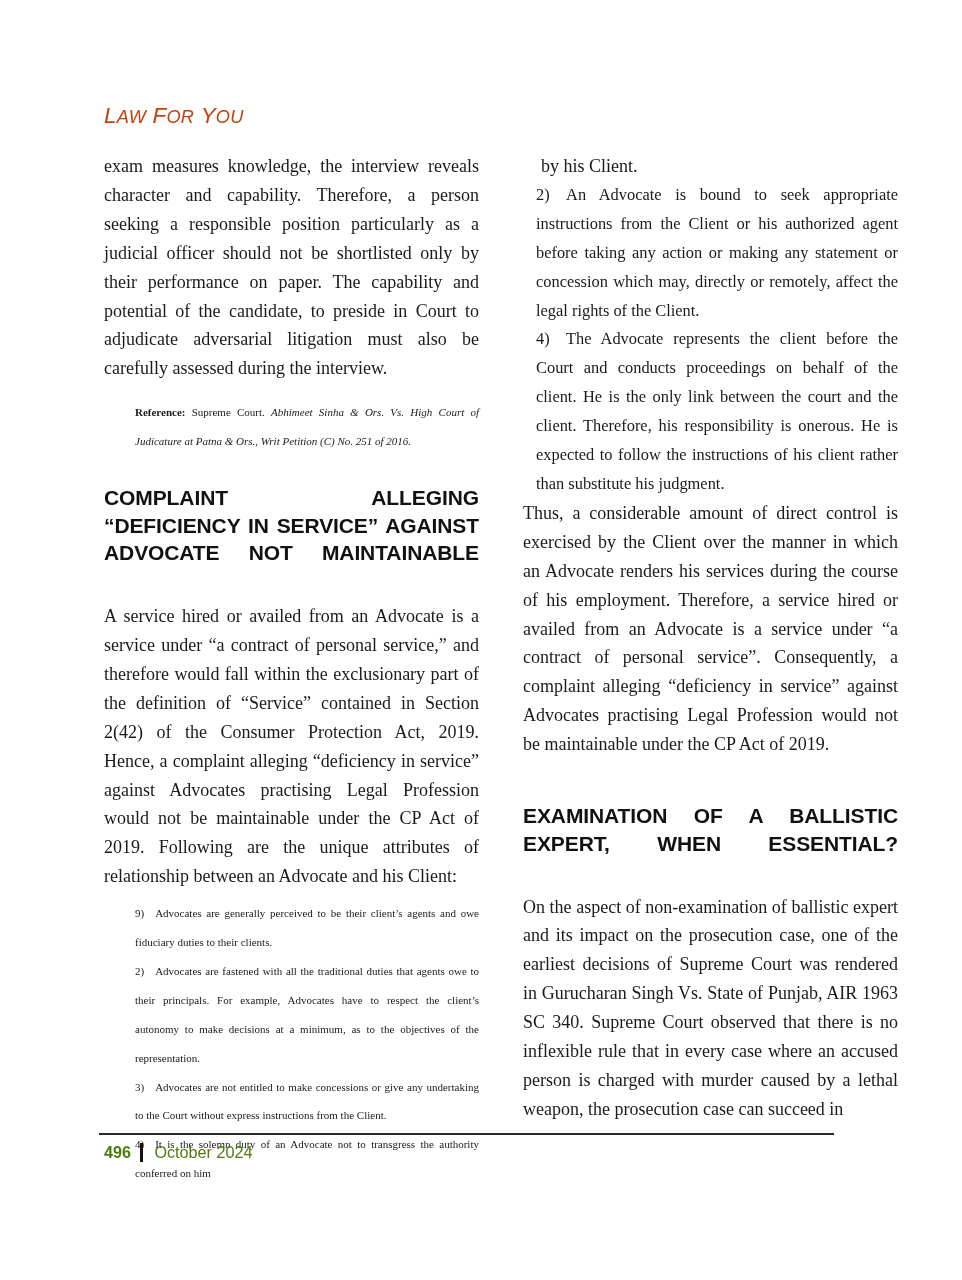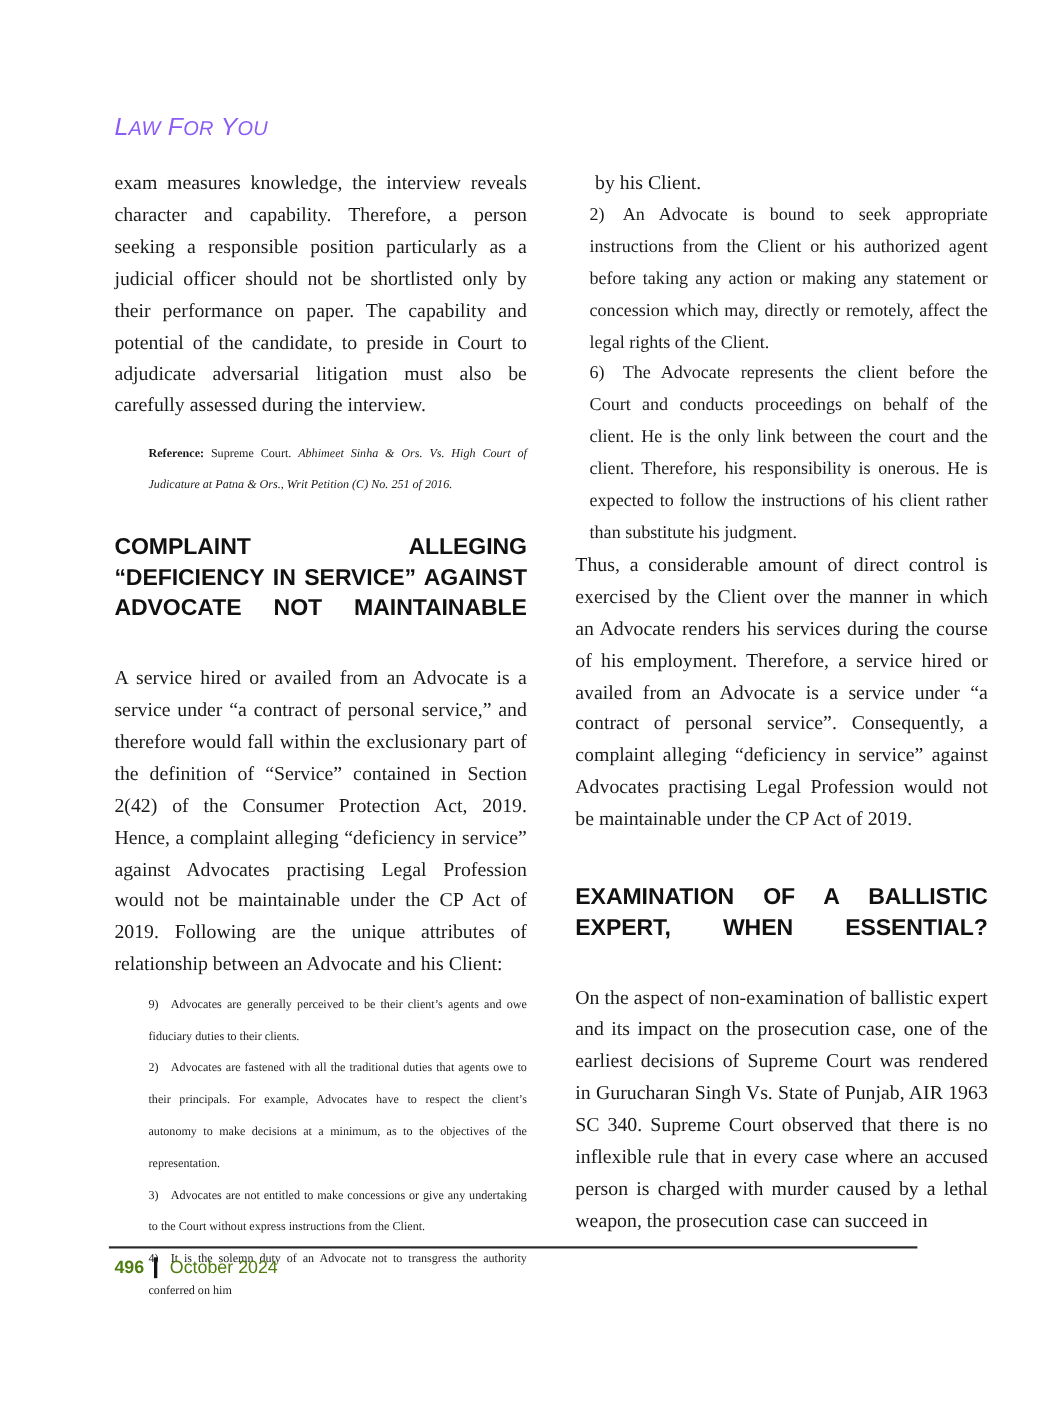--- a/index.html
+++ b/index.html
@@ -28,21 +28,21 @@
   .running-head {
     position: absolute;
     left: 104px;
     top: 103px;
     width: 500px;
     font-family: "Liberation Sans", sans-serif;
     font-style: italic;
     font-weight: 400;
     font-size: 22.5px;
     letter-spacing: 0.2px;
-    color: #8b5cf6;
+    color: #c2410c;
     white-space: nowrap;
   }
   .running-head .cap {
     font-size: 22.5px;
   }
   .running-head .sc {
     font-size: 18.2px;
   }
 
   
@@ -179,21 +179,21 @@
       <p class="indented">3) Advocates are not entitled to make concessions or give any undertaking to the Court without express instructions from the Client.</p>
       <p class="indented">4) It is the solemn duty of an Advocate not to transgress the authority conferred on him</p>
 
     </div>
 
     <div class="col col-right">
 
       <p class="body nojust">by his Client.</p>
 
       <p class="indented-sm">2) An Advocate is bound to seek appropriate instructions from the Client or his authorized agent before taking any action or making any statement or concession which may, directly or remotely, affect the legal rights of the Client.</p>
-      <p class="indented-sm">6) The Advocate represents the client before the Court and conducts proceedings on behalf of the client. He is the only link between the court and the client. Therefore, his responsibility is onerous. He is expected to follow the instructions of his client rather than substitute his judgment.</p>
+      <p class="indented-sm">4) The Advocate represents the client before the Court and conducts proceedings on behalf of the client. He is the only link between the court and the client. Therefore, his responsibility is onerous. He is expected to follow the instructions of his client rather than substitute his judgment.</p>
 
       <p class="body">Thus, a considerable amount of direct control is exercised by the Client over the manner in which an Advocate renders his services during the course of his employment. Therefore, a service hired or availed from an Advocate is a service under “a contract of personal service”. Consequently, a complaint alleging “deficiency in service” against Advocates practising Legal Profession would not be maintainable under the CP Act of 2019.</p>
 
       <div class="gap-md"></div>
 
 
       <div class="gap-xl"></div>
 
       <h2 class="section">EXAMINATION OF A BALLISTIC EXPERT, WHEN ESSENTIAL?</h2>
 

